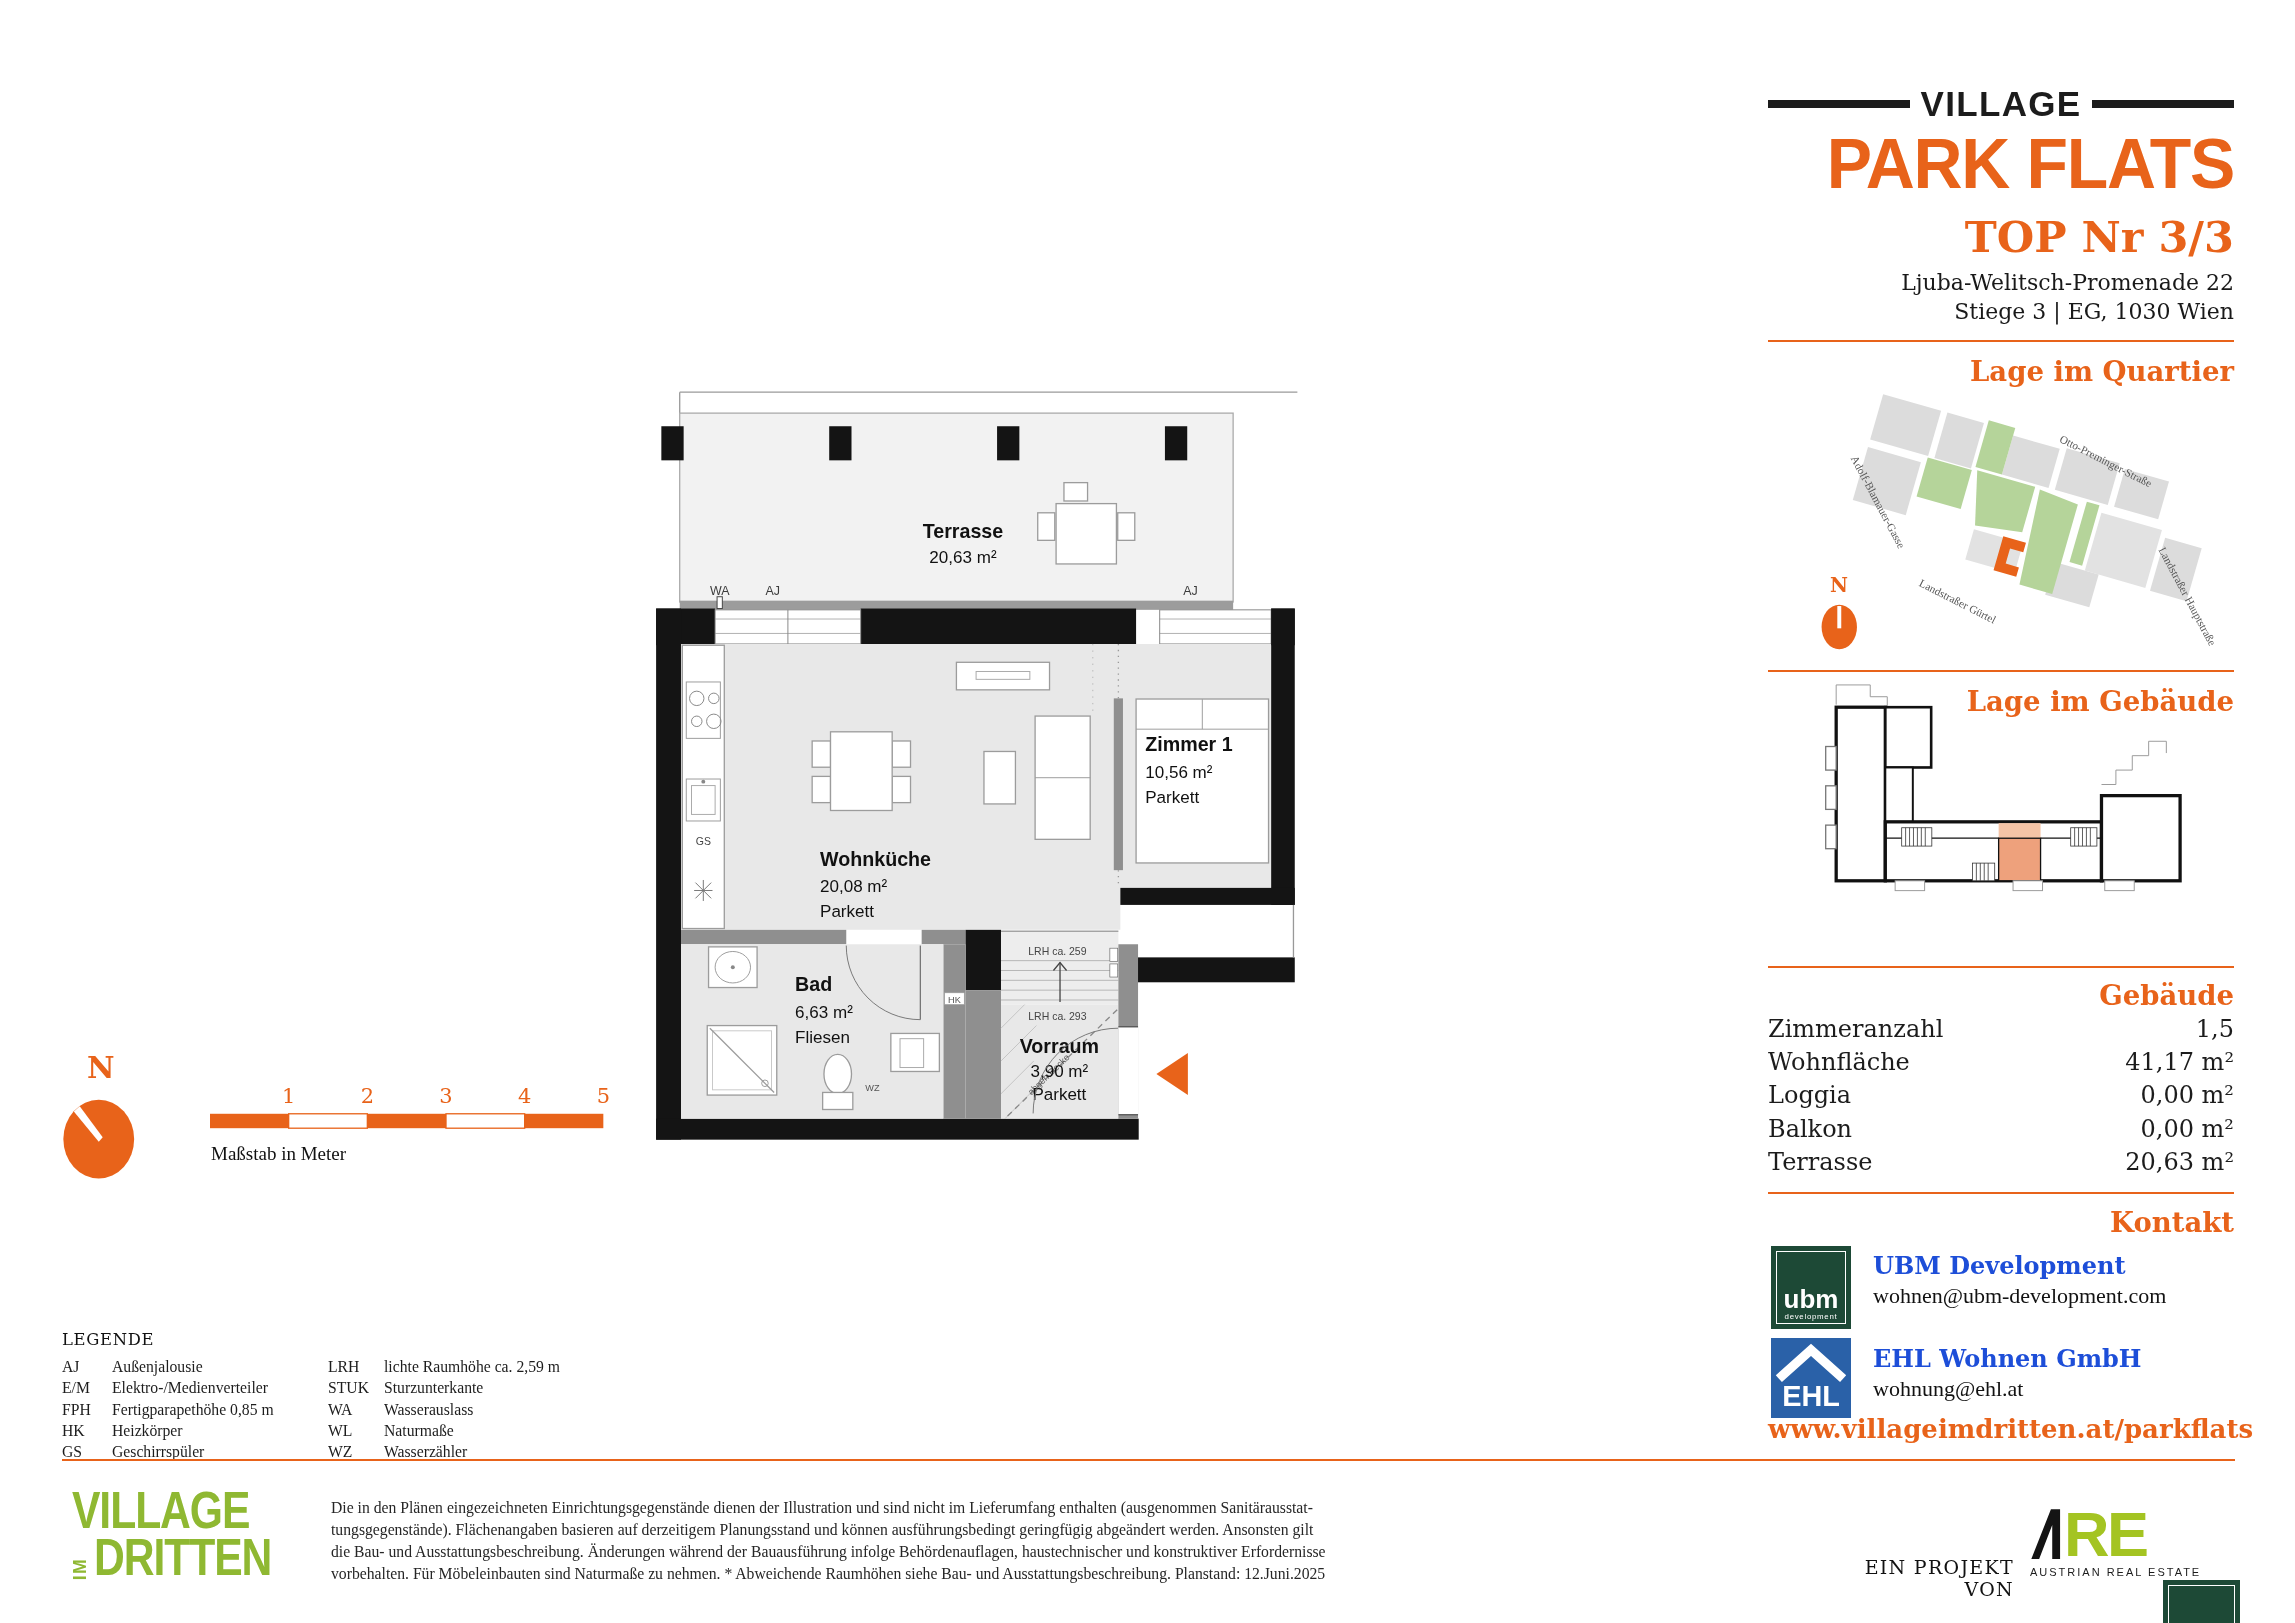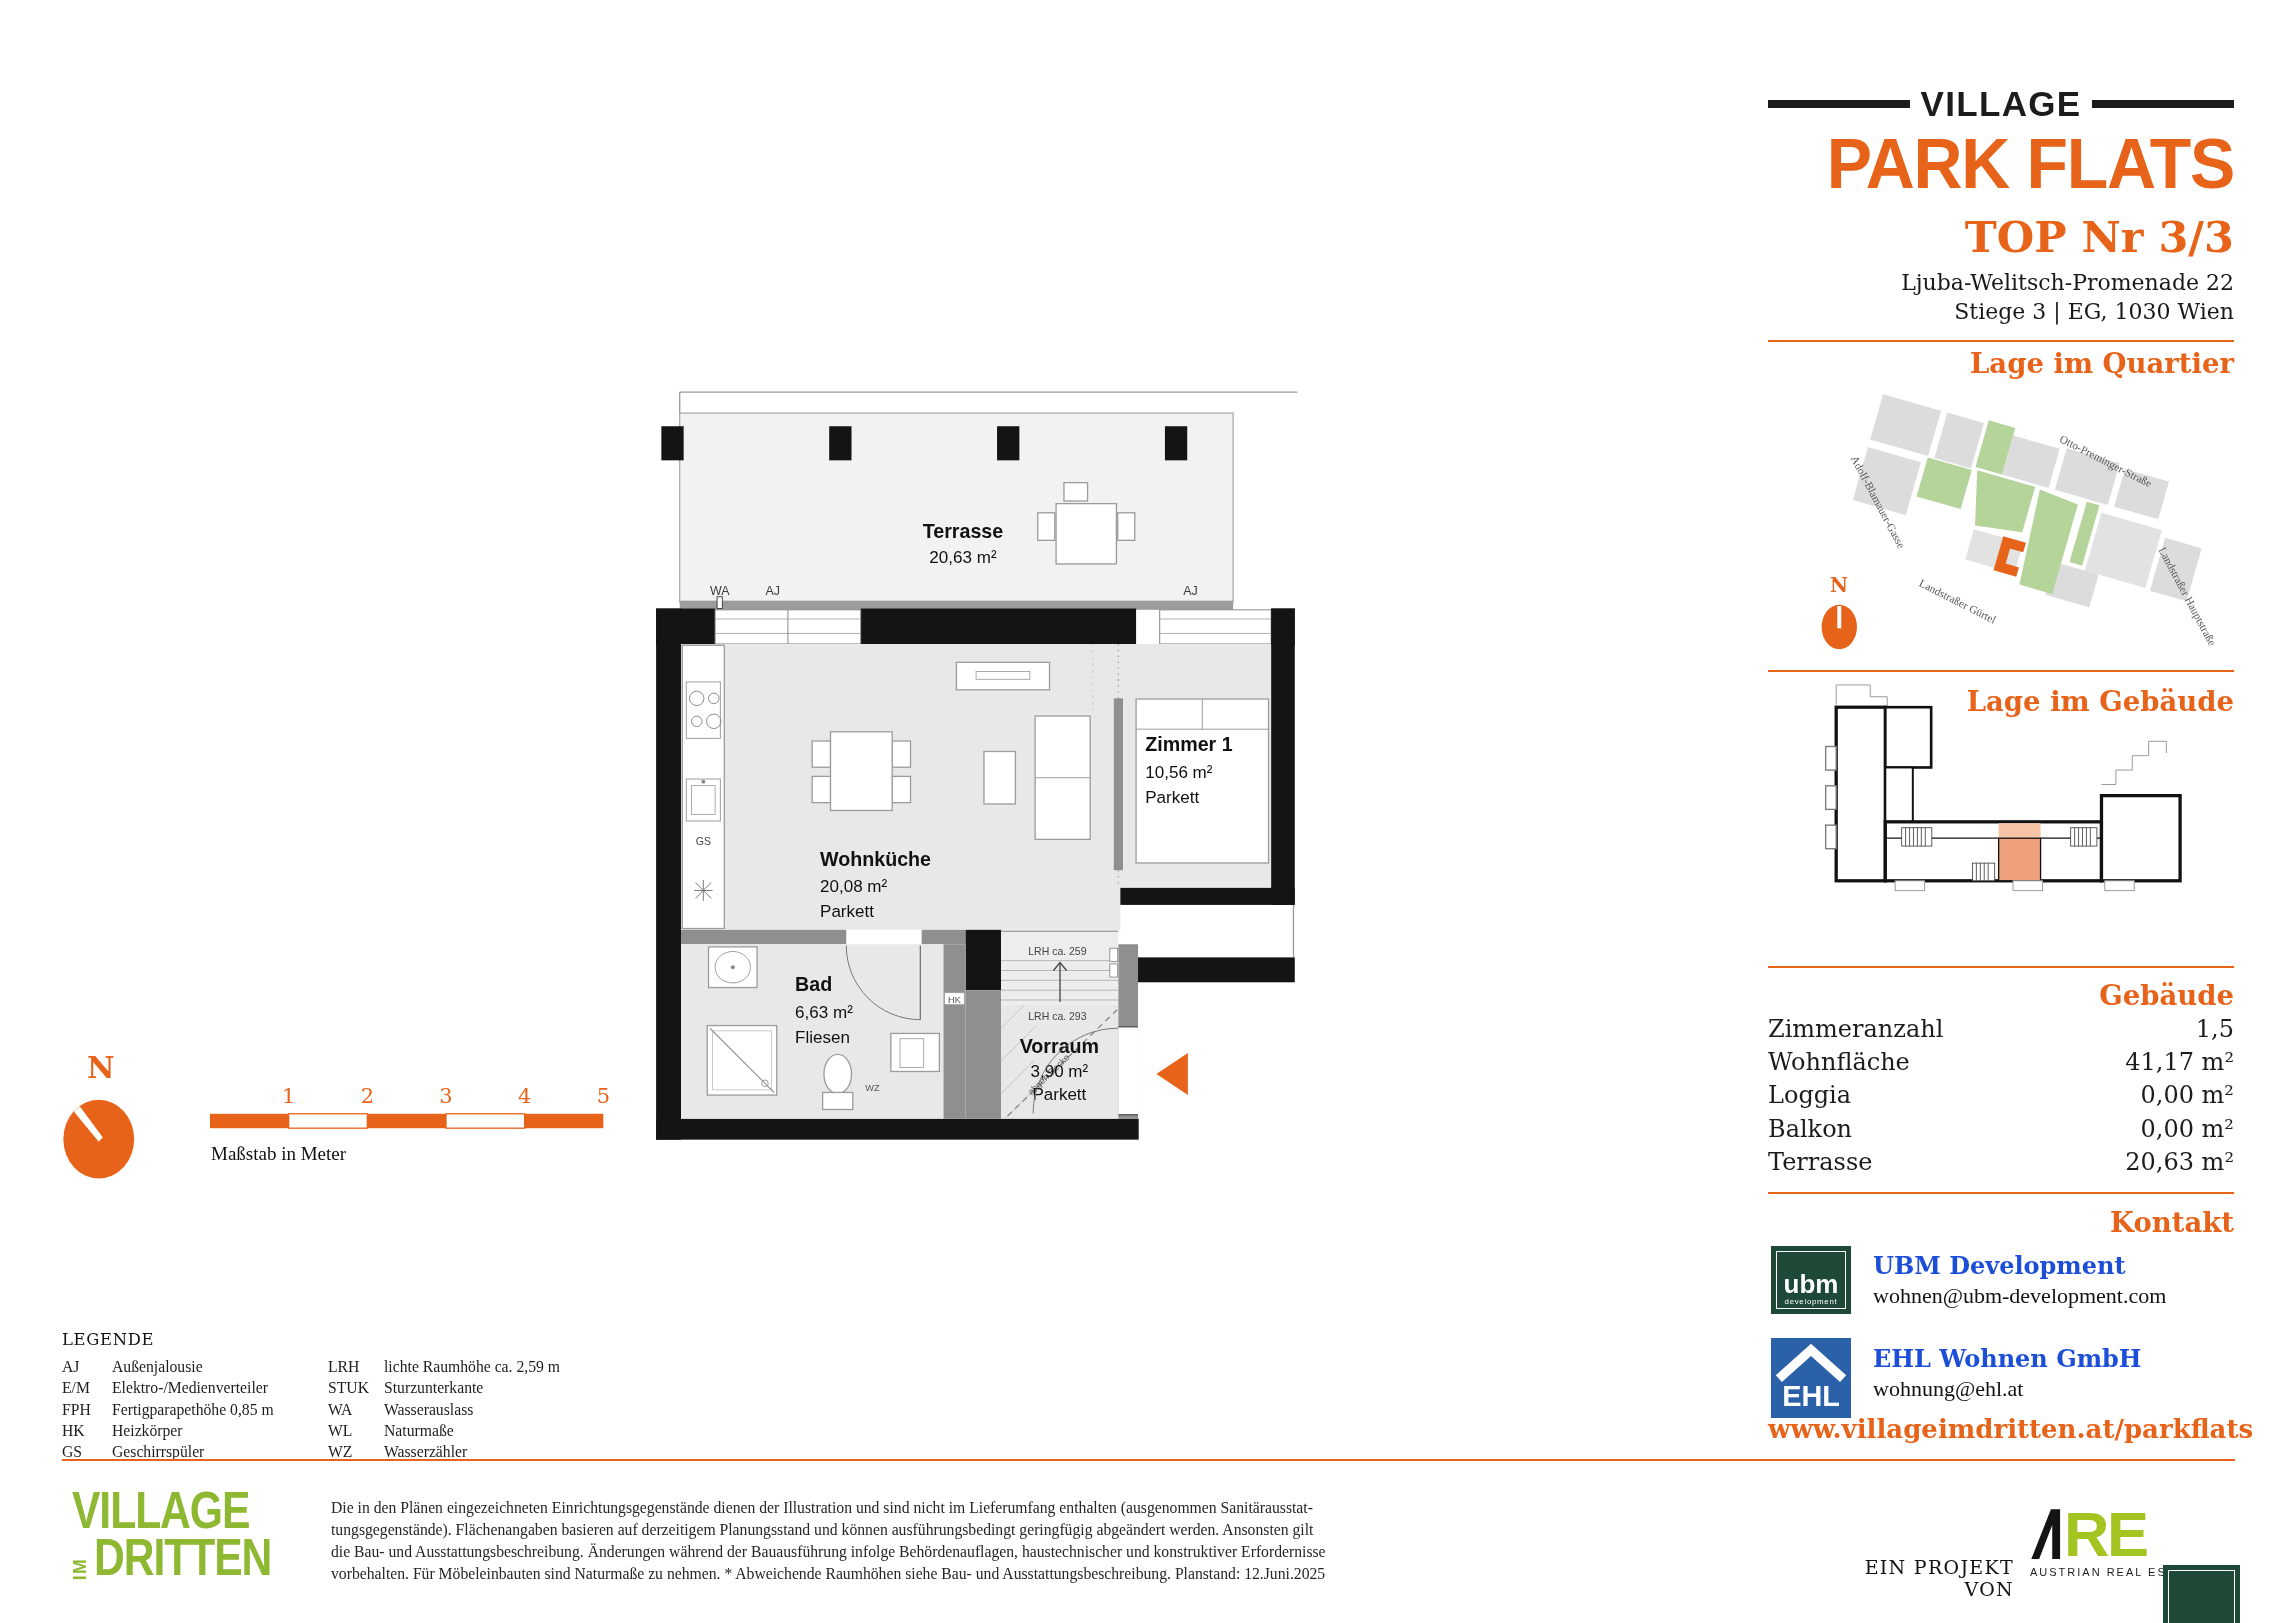--- a/index.html
+++ b/index.html
@@ -58,21 +58,21 @@
     <div class="bar"></div>
   </div>
   <div class="abs brandmain" style="left:1768px;top:129px;">PARK FLATS</div>
   <div class="abs toptitle" style="left:1768px;top:216px;">TOP Nr 3/3</div>
   <div class="abs addr" style="left:1768px;top:268px;">
     <div>Ljuba-Welitsch-Promenade 22</div>
     <div>Stiege 3 | EG, 1030 Wien</div>
   </div>
 
   <div class="abs orule" style="left:1768px;top:340px;"></div>
-  <div class="abs sech" style="left:1768px;top:349px;">Lage im Quartier</div>
+  <div class="abs sech" style="left:1768px;top:357px;">Lage im Quartier</div>
 
   <svg class="abs" style="left:1817px;top:387px;" width="426" height="269" viewBox="0 0 650 410">
     <g transform="rotate(16 320 190)">
       <rect x="60" y="78" width="92" height="72" fill="#dcdcdc"></rect>
       <rect x="162" y="78" width="58" height="72" fill="#dcdcdc"></rect>
       <rect x="268" y="84" width="74" height="62" fill="#dcdcdc"></rect>
       <rect x="352" y="80" width="84" height="66" fill="#dcdcdc"></rect>
       <rect x="446" y="86" width="70" height="60" fill="#dcdcdc"></rect>
       <rect x="60" y="162" width="84" height="84" fill="#dcdcdc"></rect>
       <rect x="430" y="160" width="96" height="92" fill="#e2e2e2"></rect>
@@ -163,21 +163,21 @@
       </div>
     <div class="frow">
         <span>Terrasse</span>
         <span>20,63 m²</span>
       </div>
   </div>
 
   <div class="abs orule" style="left:1768px;top:1192px;"></div>
   <div class="abs sech" style="left:1768px;top:1208px;">Kontakt</div>
 
-  <div class="abs ubox" style="left:1771px;top:1246px;width:80px;height:68px;">
+  <div class="abs ubox" style="left:1771px;top:1246px;width:80px;height:83px;">
     <div class="inb"></div>
     <div class="ubm-t" style="font-size:26px;">ubm</div>
     <div class="ubm-s" style="font-size:7.9px;margin-bottom:7.9px;">development</div>
   </div>
   <div class="abs kname" style="left:1873px;top:1253px;">UBM Development</div>
   <div class="abs kmail" style="left:1873px;top:1284px;">wohnen@ubm-development.com</div>
 
   <div class="abs" style="left:1771px;top:1338px;width:80px;height:80px;background:#2a61a8;">
     <svg width="80" height="80" viewBox="0 0 122 122">
       <polyline points="12,62 61,18 110,62" fill="none" stroke="#fff" stroke-width="14"></polyline>

